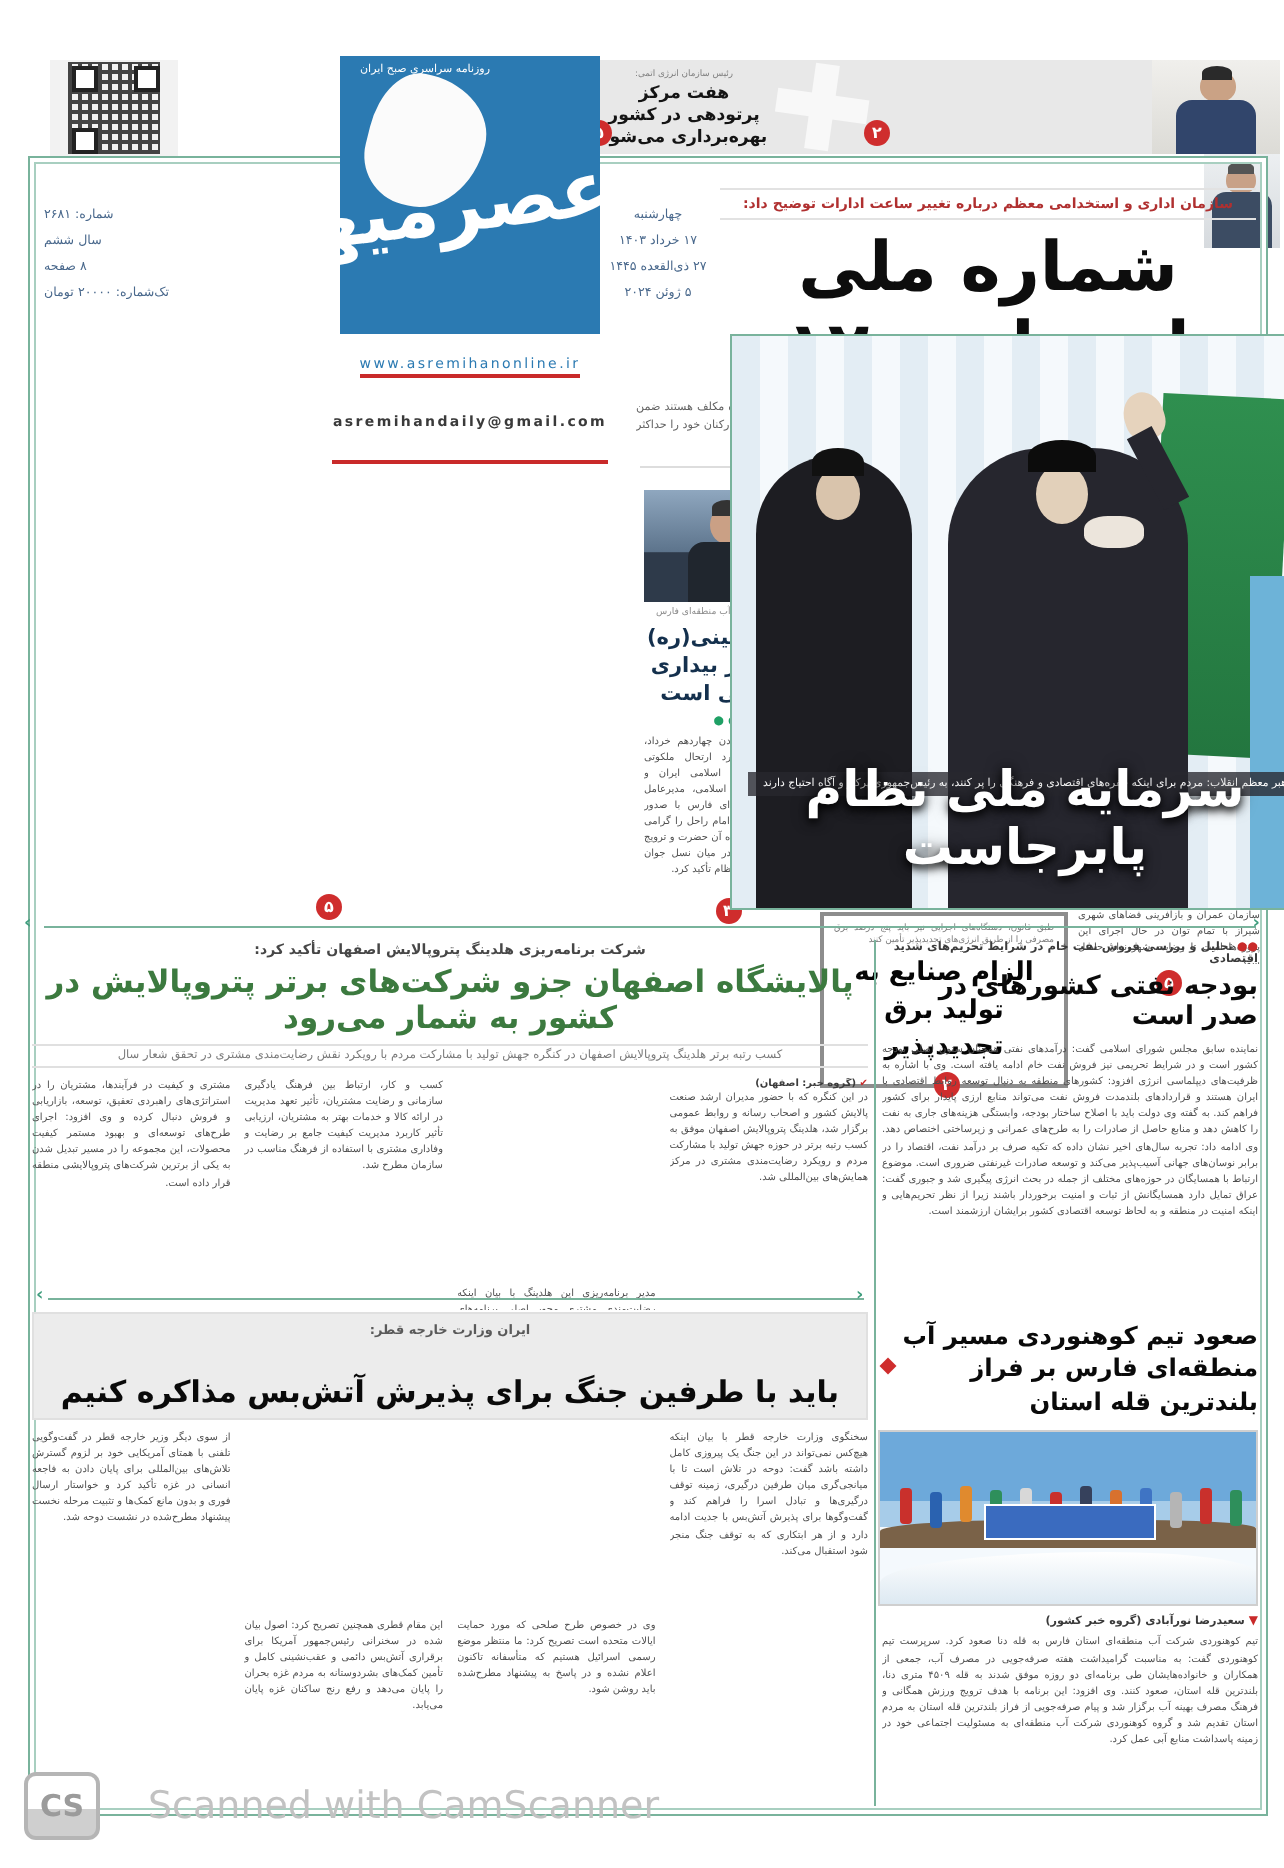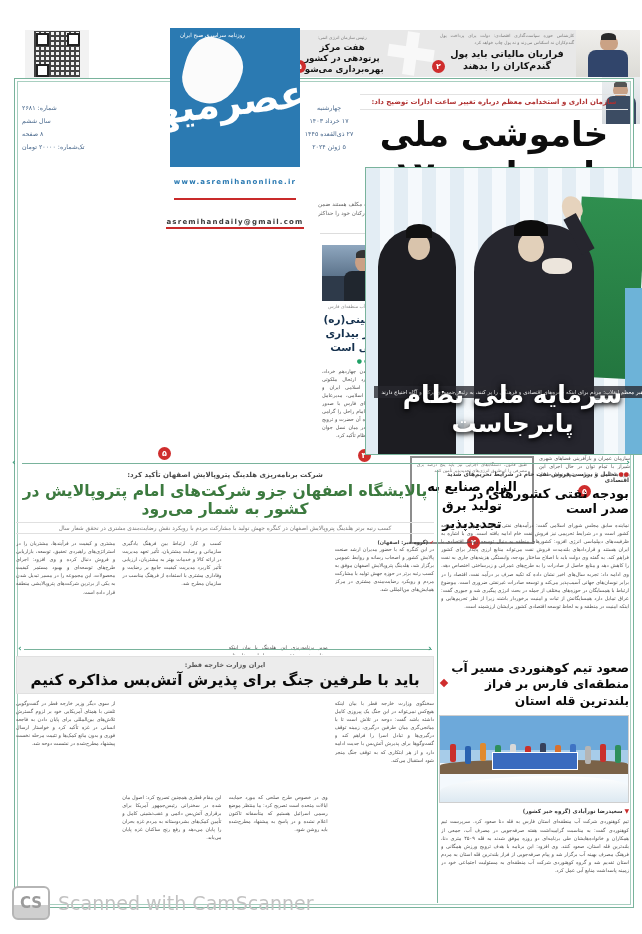--- a/index.html
+++ b/index.html
@@ -39,24 +39,20 @@
   </div>
 
   <div class="abs" style="left:262px;top:30px;width:378px;height:47px;background:#e8e8e8;">
 
     <div class="abs photo" style="right:0;top:0;width:64px;height:47px;background:linear-gradient(#f0efec,#dcdbd6);">
       <div class="abs" style="right:22px;top:5px;width:18px;height:16px;border-radius:50% 50% 45% 45%;background:#caa285;"></div>
       <div class="abs" style="right:24px;top:3px;width:15px;height:7px;border-radius:50% 50% 0 0;background:#2a2a2a;"></div>
       <div class="abs" style="right:12px;top:20px;width:40px;height:27px;border-radius:8px 8px 0 0;background:#31456b;"></div>
     </div>
 
-    <div class="abs" style="right:66px;top:3px;width:134px;">
-      <div class="kick jc" style="font-size:4.4px;line-height:1.5;color:#7d7d7d;">کارشناس حوزه سیاست‌گذاری اقتصادی: دولت برای پرداخت پول گندم‌کاران نه اسکناس می‌زند و نه پول چاپ خواهد کرد</div>
-      <div style="font-size:9.5px;font-weight:900;color:#141414;line-height:1.25;text-align:center;margin-top:2px;">فراریان مالیاتی باید پول گندم‌کاران را بدهند</div>
-    </div>
     <div class="abs circle" style="right:195px;top:30px;">۲</div>
 
     <div class="abs" style="right:206px;top:2px;width:46px;height:43px;transform:rotate(8deg);">
       <div class="abs" style="left:17px;top:0;width:12px;height:43px;background:#f8f8f8;"></div>
       <div class="abs" style="left:0;top:15px;width:46px;height:12px;background:#f8f8f8;"></div>
     </div>
 
     <div class="abs" style="right:256px;top:5px;width:84px;">
       <div class="kick" style="font-size:4.4px;color:#7d7d7d;text-align:center;">رئیس سازمان انرژی اتمی:</div>
       <div style="font-size:8.6px;font-weight:900;color:#141414;line-height:1.3;text-align:center;margin-top:2px;">هفت مرکز پرتودهی در کشور بهره‌برداری می‌شود</div>
@@ -88,30 +84,30 @@
   </div>
 
   <div class="abs" style="left:22px;top:102px;width:100px;font-size:6.3px;line-height:2.05;color:#49688c;text-align:left;z-index:7;">
     <div>شماره: ۲۶۸۱</div>
     <div>سال ششم</div>
     <div>۸ صفحه</div>
     <div>تک‌شماره: ۲۰۰۰۰ تومان</div>
   </div>
 
   <div class="abs ctr" style="left:158px;top:169px;width:154px;z-index:7;direction:ltr;">
-    <div style="font-size:7px;font-weight:bold;color:#2b7ab2;letter-spacing:1.2px;
-                border-bottom:2px solid #c92a2a;display:inline-block;padding-bottom:12px;">www.asremihanonline.ir</div><br>
+    <div style="font-size:7px;font-weight:normal;color:#2b7ab2;letter-spacing:1.2px;
+                border-bottom:2px solid #c92a2a;display:inline-block;padding-bottom:1px;">www.asremihanonline.ir</div><br>
     <div style="font-size:7px;font-weight:bold;color:#3a3a3a;letter-spacing:1.2px;
-                border-bottom:2px solid #c92a2a;display:inline-block;margin-top:18px;padding-bottom:1px;">asremihandaily@gmail.com</div>
+                border-bottom:2px solid #c92a2a;display:inline-block;margin-top:18px;padding-bottom:15px;">asremihandaily@gmail.com</div>
   </div>
 
   <div class="abs" style="left:360px;top:94px;width:268px;z-index:5;">
     <div style="font-size:7px;font-weight:bold;color:#b03030;text-align:center;
                 border-top:1px solid #e2e2e2;border-bottom:1px solid #e2e2e2;padding:3px 0;">سازمان اداری و استخدامی معظم درباره تغییر ساعت ادارات توضیح داد:</div>
-    <div style="font-size:34px;font-weight:900;color:#0d0d0d;text-align:center;line-height:1.18;margin-top:4px;">خاموشی ملی</div>
+    <div style="font-size:34px;font-weight:900;color:#0d0d0d;text-align:center;line-height:1.18;margin-top:4px;">شماره ملی</div>
     <div style="font-size:34px;font-weight:900;color:#0d0d0d;text-align:center;line-height:1.18;">از ساعت ۱۲</div>
   </div>
   <div class="abs" style="left:318px;top:200px;width:312px;display:flex;gap:3px;z-index:5;">
     <span class="abs" style="right:-2px;top:-6px;color:#c92a2a;font-size:12px;font-weight:bold;">«</span>
     <div style="width:3px;background:#9db4c6;height:26px;margin-top:2px;"></div>
     <div class="tiny jc" style="font-size:5.6px;color:#636363;height:30px;overflow:hidden;">تمامی دستگاه‌های سراسری از ساعت ۱۲ ظهر خاموش شوند و بر همین اساس دستگاه‌های مشمول تا ۱۵ تیرماه مکلف هستند ضمن برنامه‌ریزی مناسب برای تداوم خدمت‌رسانی و حفظ زمان‌بندی از پیش، پایان ساعت کار خدمت حضوری تمامی کارکنان خود را حداکثر تا ساعت ۱۳:۰۰ قرار دهند و مابقی ساعات کار موظفی را از طریق دورکاری جبران کنند.</div>
   </div>
   <div class="abs hairline" style="left:320px;top:233px;width:308px;"></div>
   <div class="abs circle" style="left:467px;top:237px;">۴</div>
   <div class="abs chev" style="left:469px;top:255px;"></div>
@@ -193,21 +189,21 @@
     </div>
     <div style="font-size:13px;font-weight:900;color:#0a0a0a;text-align:right;margin-top:3px;">بودجه نفتی کشورهای در صدر است</div>
     <div class="tiny jc" style="height:148px;overflow:hidden;margin-top:5px;">نماینده سابق مجلس شورای اسلامی گفت: درآمدهای نفتی همچنان ستون اصلی بودجه کشور است و در شرایط تحریمی نیز فروش نفت خام ادامه یافته است. وی با اشاره به ظرفیت‌های دیپلماسی انرژی افزود: کشورهای منطقه به دنبال توسعه روابط اقتصادی با ایران هستند و قراردادهای بلندمدت فروش نفت می‌تواند منابع ارزی پایدار برای کشور فراهم کند. به گفته وی دولت باید با اصلاح ساختار بودجه، وابستگی هزینه‌های جاری به نفت را کاهش دهد و منابع حاصل از صادرات را به طرح‌های عمرانی و زیرساختی اختصاص دهد. وی ادامه داد: تجربه سال‌های اخیر نشان داده که تکیه صرف بر درآمد نفت، اقتصاد را در برابر نوسان‌های جهانی آسیب‌پذیر می‌کند و توسعه صادرات غیرنفتی ضروری است. موضوع ارتباط با همسایگان در حوزه‌های مختلف از جمله در بحث انرژی پیگیری شد و جبوری گفت: عراق تمایل دارد همسایگانش از ثبات و امنیت برخوردار باشند زیرا از نظر تحریم‌هایی و اینکه امنیت در منطقه و به لحاظ توسعه اقتصادی کشور برایشان ارزشمند است.</div>
     <div style="text-align:left;margin-top:2px;">
       <span class="endmark"></span>
     </div>
   </div>
 
   <div class="abs" style="left:16px;top:471px;width:418px;">
     <div class="ctr" style="font-size:7px;font-weight:bold;color:#474747;">شرکت برنامه‌ریزی هلدینگ پتروپالایش اصفهان تأکید کرد:</div>
-    <div class="ctr" style="font-size:15.5px;font-weight:900;color:#3c7a3f;margin-top:3px;">پالایشگاه اصفهان جزو شرکت‌های امام پتروپالایش در کشور به شمار می‌رود</div>
+    <div class="ctr" style="font-size:15.5px;font-weight:900;color:#3c7a3f;margin-top:3px;">پالایشگاه اصفهان جزو شرکت‌های برتر پتروپالایش در کشور به شمار می‌رود</div>
     <div class="ctr" style="font-size:5.8px;color:#7a7a7a;border-top:1px solid #e0e0e0;border-bottom:1px solid #e0e0e0;
                 padding:2px 0;margin-top:4px;">کسب رتبه برتر هلدینگ پتروپالایش اصفهان در کنگره جهش تولید با مشارکت مردم با رویکرد نقش رضایت‌مندی مشتری در تحقق شعار سال</div>
     <div class="cols" style="margin-top:5px;height:116px;">
       <div class="col">
         <div style="font-size:5px;font-weight:bold;color:#3c3c3c;">
           <span style="color:#c92a2a;">✔</span>
           <span>(گروه خبر: اصفهان)</span>
         </div>
         <div class="tiny jc" style="height:106px;overflow:hidden;">در این کنگره که با حضور مدیران ارشد صنعت پالایش کشور و اصحاب رسانه و روابط عمومی برگزار شد، هلدینگ پتروپالایش اصفهان موفق به کسب رتبه برتر در حوزه جهش تولید با مشارکت مردم و رویکرد رضایت‌مندی مشتری در مرکز همایش‌های بین‌المللی شد.</div>
       </div>
@@ -223,21 +219,21 @@
     </div>
   </div>
 
   <div class="abs teal" style="left:24px;top:649px;width:408px;height:1px;"></div>
   <div class="abs arrow" style="left:18px;top:644px;">›</div>
   <div class="abs arrow" style="left:428px;top:644px;">‹</div>
 
   <div class="abs" style="left:16px;top:656px;width:418px;">
     <div style="background:#ececec;border:1px solid #e0e0e0;padding:4px 6px;">
       <div class="ctr" style="font-size:6.5px;font-weight:bold;color:#5a5a5a;">ایران وزارت خارجه قطر:</div>
-      <div class="ctr" style="font-size:15px;font-weight:900;color:#0a0a0a;margin-top:2px;">باید با طرفین جنگ برای پذیرش آتش‌بس مذاکره کنیم</div>
+      <div class="ctr" style="font-size:15px;font-weight:900;color:#0a0a0a;margin-top:18px;">باید با طرفین جنگ برای پذیرش آتش‌بس مذاکره کنیم</div>
     </div>
     <div class="cols" style="margin-top:5px;height:196px;">
       <div class="col">
         <div class="tiny jc" style="height:196px;overflow:hidden;">سخنگوی وزارت خارجه قطر با بیان اینکه هیچ‌کس نمی‌تواند در این جنگ یک پیروزی کامل داشته باشد گفت: دوحه در تلاش است تا با میانجی‌گری میان طرفین درگیری، زمینه توقف درگیری‌ها و تبادل اسرا را فراهم کند و گفت‌وگوها برای پذیرش آتش‌بس با جدیت ادامه دارد و از هر ابتکاری که به توقف جنگ منجر شود استقبال می‌کند.</div>
       </div>
       <div class="col" style="padding-top:94px;">
         <div class="tiny jc" style="height:102px;overflow:hidden;">وی در خصوص طرح صلحی که مورد حمایت ایالات متحده است تصریح کرد: ما منتظر موضع رسمی اسرائیل هستیم که متأسفانه تاکنون اعلام نشده و در پاسخ به پیشنهاد مطرح‌شده باید روشن شود.</div>
       </div>
       <div class="col" style="padding-top:94px;">
         <div class="tiny jc" style="height:102px;overflow:hidden;">این مقام قطری همچنین تصریح کرد: اصول بیان شده در سخنرانی رئیس‌جمهور آمریکا برای برقراری آتش‌بس دائمی و عقب‌نشینی کامل و تأمین کمک‌های بشردوستانه به مردم غزه بحران را پایان می‌دهد و رفع رنج ساکنان غزه پایان می‌یابد.</div>
@@ -260,20 +256,20 @@
       <div class="abs" style="left:52px;top:36px;width:84px;height:16px;background:#3a6bbf;border:1px solid #fff;"></div>
       <div class="abs" style="left:0;bottom:0;width:188px;height:26px;background:linear-gradient(#ffffff,#dde9f2);border-radius:60% 40% 0 0;"></div>
     </div>
     <div style="margin-top:4px;font-size:5.6px;font-weight:bold;color:#3a3a3a;text-align:right;">
       <span style="color:#c92a2a;font-size:6px;">▼</span>
       <span>سعیدرضا نورآبادی (گروه خبر کشور)</span>
     </div>
     <div class="tiny jc" style="height:98px;overflow:hidden;margin-top:3px;">تیم کوهنوردی شرکت آب منطقه‌ای استان فارس به قله دنا صعود کرد. سرپرست تیم کوهنوردی گفت: به مناسبت گرامیداشت هفته صرفه‌جویی در مصرف آب، جمعی از همکاران و خانواده‌هایشان طی برنامه‌ای دو روزه موفق شدند به قله ۴۵۰۹ متری دنا، بلندترین قله استان، صعود کنند. وی افزود: این برنامه با هدف ترویج ورزش همگانی و فرهنگ مصرف بهینه آب برگزار شد و پیام صرفه‌جویی از فراز بلندترین قله استان به مردم استان تقدیم شد و گروه کوهنوردی شرکت آب منطقه‌ای به مسئولیت اجتماعی خود در زمینه پاسداشت منابع آبی عمل کرد.</div>
   </div>
 
-  <div class="abs" style="left:12px;top:886px;width:320px;direction:ltr;display:flex;align-items:center;gap:8px;">
+  <div class="abs" style="left:12px;top:886px;width:320px;direction:ltr;display:flex;align-items:center;gap:24px;">
     <div style="width:34px;height:30px;border:2px solid #b5b5b5;border-radius:6px;color:#9b9b9b;
                 font-weight:bold;font-size:15px;line-height:30px;text-align:center;
                 background:linear-gradient(#fff 55%,#cfcfcf 55%);">CS</div>
     <div style="font-size:19px;color:#c2c2c2;">Scanned with CamScanner</div>
   </div>
 
 </div>
 
 </body></html>

